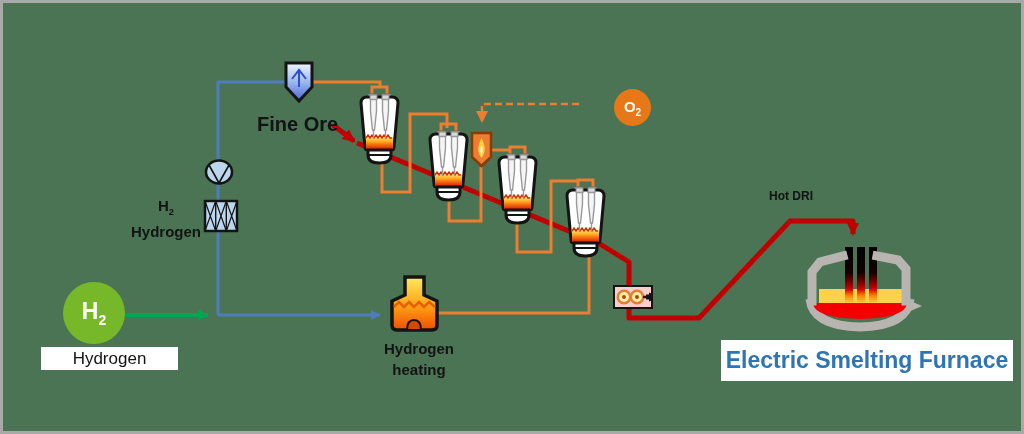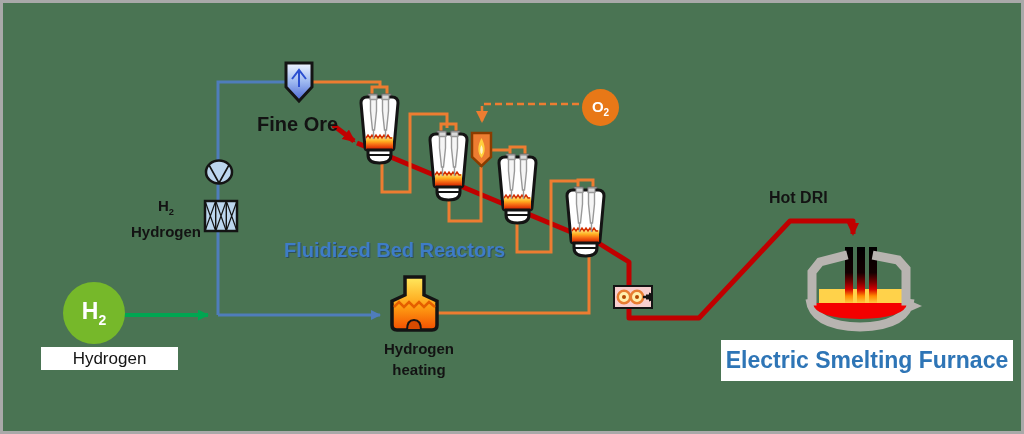--- a/index.html
+++ b/index.html
@@ -7,35 +7,35 @@
     position:relative;width:1024px;height:434px;box-sizing:border-box;
     background:var(--background,#4a7453);
     border:3px solid var(--frame,#a9a9a9);
     font-family:"Liberation Sans", sans-serif;
     overflow:hidden;
   }
   #pipes{position:absolute;left:-3px;top:-3px;width:1024px;height:434px;}
   .lbl{position:absolute;color:#131313;font-weight:bold;white-space:nowrap;}
   .lbl sub{font-size:62%;}
   #fine-ore{left:254px;top:110px;font-size:20px;}
-  #hot-dri{left:766px;top:186px;font-size:16px;}
+  #hot-dri{left:766px;top:186px;font-size:12px;}
   #fbr{left:281px;top:236px;font-size:20px;color:var(--heading_blue,#3e7cc7);
        text-shadow:1px 1px 0 rgba(22,44,92,.5);}
   #h2-recovery{left:117px;top:193px;width:92px;text-align:center;font-size:15px;line-height:20px;}
   #hyd-heating{left:373px;top:335px;width:86px;text-align:center;font-size:15px;line-height:21px;}
   .whitebox{position:absolute;background:#fff;text-align:center;}
   #hydrogen-box{left:38px;top:344px;width:137px;height:23px;line-height:23px;
     font-size:17px;color:#141414;font-weight:400;}
   #esf-box{left:718px;top:337px;width:292px;height:41px;line-height:41px;
     font-size:23px;font-weight:bold;color:var(--esf_text_blue,#2e75b6);}
   .gascircle{position:absolute;border-radius:50%;display:flex;align-items:center;
     justify-content:center;color:#fff;font-weight:bold;}
   #h2-circle{left:60px;top:279px;width:62px;height:62px;background:var(--h2_green,#76b82a);font-size:23px;}
   #h2-circle sub{font-size:14px;}
-  #o2-circle{left:579px;top:86px;width:37px;height:37px;background:var(--o2_orange,#e87817);font-size:15px;}
+  #o2-circle{left:611px;top:86px;width:37px;height:37px;background:var(--o2_orange,#e87817);font-size:15px;}
   #o2-circle sub{font-size:10px;}
 </style>
 </head>
 <body>
 
 <div id="stage">
 
   <svg id="pipes" viewBox="0 0 1024 434">
     <defs>
       <marker id="mk-red" markerUnits="userSpaceOnUse" markerWidth="16" markerHeight="16" refX="11" refY="6" orient="auto">
@@ -171,21 +171,20 @@
       <rect x="857" y="247" width="8" height="57" fill="url(#electrodeGrad)"></rect>
       <rect x="869" y="247" width="8" height="57" fill="url(#electrodeGrad)"></rect>
       <path d="M813,303 H907 Q906,318 860,319 Q814,318 813,303 Z" fill="#f40000"></path>
       <path d="M812,301 V272 L820,262 L843,256" fill="none" stroke="#b8b4b0" stroke-width="9" stroke-linecap="square"></path>
       <path d="M877,256 L898,260 L906,269 V301" fill="none" stroke="#b8b4b0" stroke-width="9" stroke-linecap="square"></path>
     </g>
   </svg>
 
   <div class="lbl" id="fine-ore">Fine Ore</div>
 
-  <div class="lbl" id="fbr">Fluidized Bed Reactors</div>
 
   <div class="lbl" id="hot-dri">Hot DRI</div>
 
   <div class="lbl" id="h2-recovery">
     <span><span>H</span><sub>2</sub></span><br>
     <span>Hydrogen</span>
   </div>
 
   <div class="lbl" id="hyd-heating">
     <span>Hydrogen</span><br>

